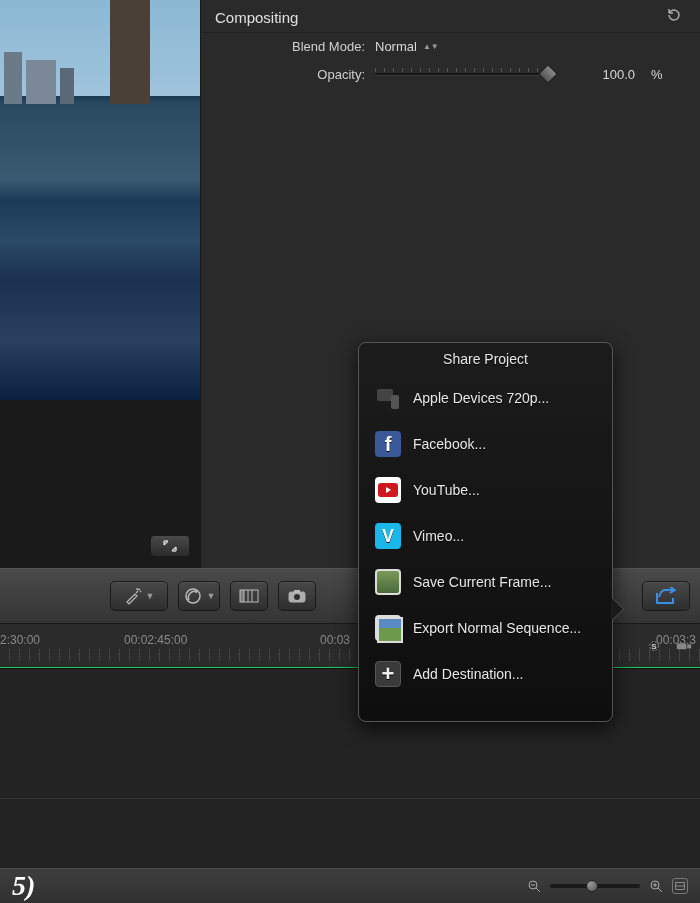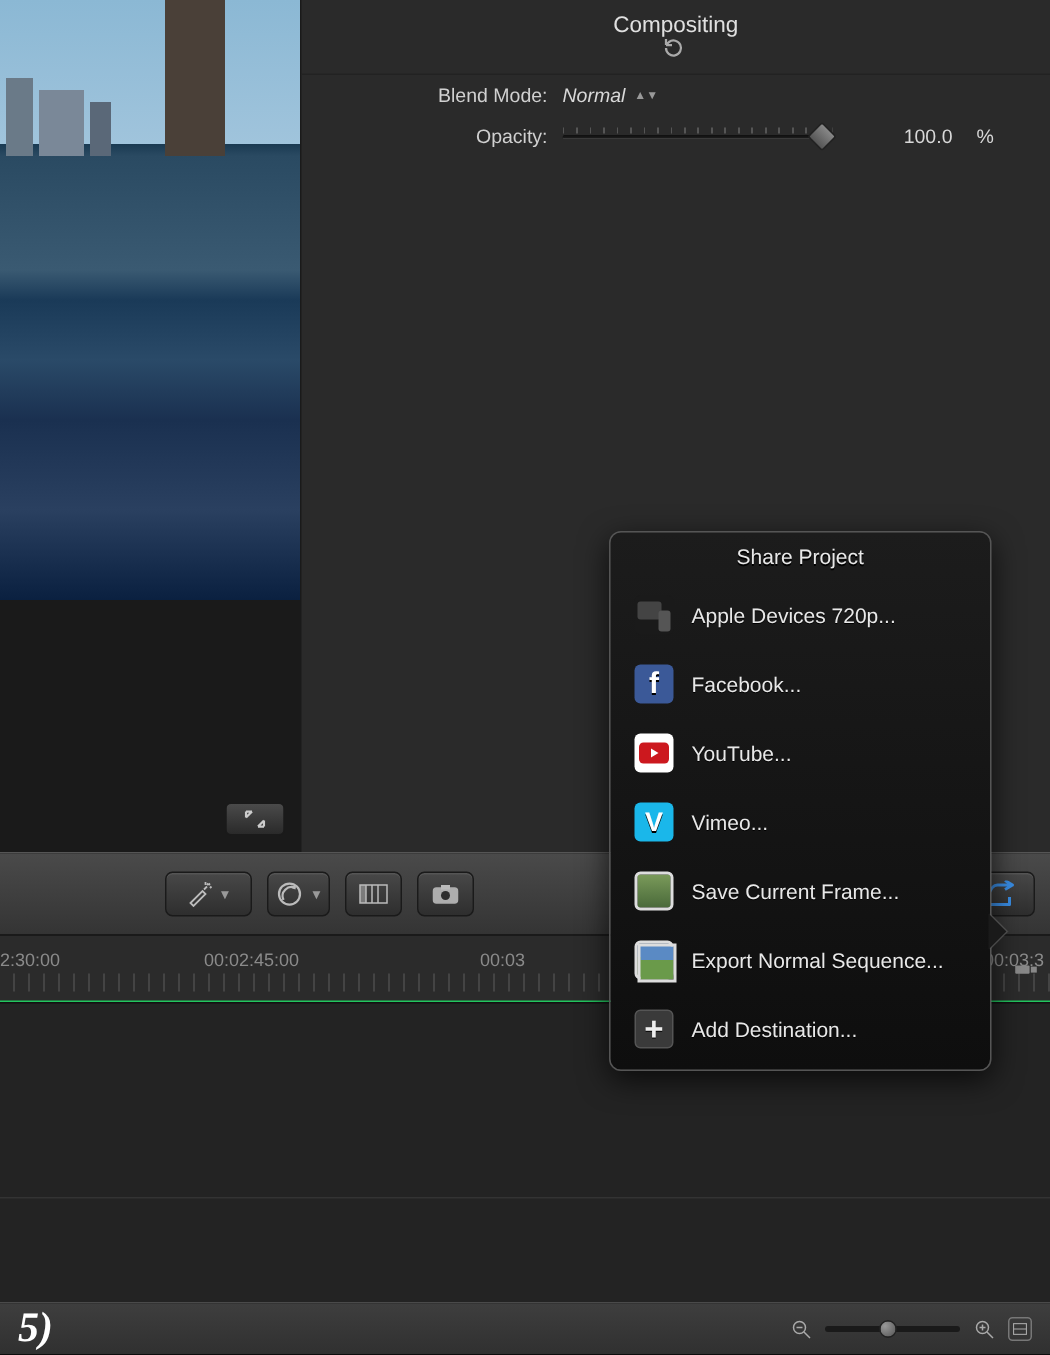--- a/index.html
+++ b/index.html
@@ -68,52 +68,51 @@
   .inspector {
     flex: 1;
     background: #2a2a2a;
     border-left: 1px solid #1a1a1a;
   }
   .section-header {
     display: flex;
     align-items: center;
     padding: 8px 14px 6px;
     border-bottom: 1px solid #222;
-    flex-direction: column;
   }
   .section-title {
     font-size: 15px;
     font-weight: 500;
     color: #e0e0e0;
     flex: 1;
   }
   .reset-btn {
     width: 20px; height: 18px;
     color: #aaa;
     font-size: 16px;
     cursor: pointer;
     text-align: center;
   }
   .param-row {
     display: flex;
+    align-items: center;
     padding: 6px 14px;
     gap: 10px;
   }
   .param-label {
     width: 150px;
     text-align: right;
     color: #d0d0d0;
     font-size: 13px;
   }
   .param-value-select {
     color: #d8d8d8;
     display: flex;
     align-items: center;
     gap: 6px;
-    font-style: italic;
   }
   .updown {
     display:inline-flex;flex-direction:column;line-height:5px;font-size:8px;color:#999;
   }
   .slider {
     position: relative;
     width: 180px;
     height: 16px;
   }
   .slider-track {
@@ -238,30 +237,29 @@
   .zoom-thumb {
     position:absolute;top:-4px;left:40%;width:12px;height:12px;border-radius:50%;
     background:radial-gradient(circle at 30% 30%,#999,#555);
     border:1px solid #222;
   }
   .mini-icon{width:16px;height:16px;display:inline-flex;align-items:center;justify-content:center;}
 
   
   .popover {
     position:absolute;
-    top:354px;
+    top:342px;
     left:358px;
     width:255px;
     background:linear-gradient(#1c1c1c,#0e0e0e);
     border:1px solid #555;
     border-radius:8px;
     box-shadow:0 6px 20px rgba(0,0,0,0.7);
-    padding-bottom:4px;
+    padding-bottom:24px;
     z-index:100;
-    margin-left:48px;
   }
   .popover::after {
     content:"";
     position:absolute;
     right:-11px;
     top:254px;
     width:0;height:0;
     border-top:12px solid transparent;
     border-bottom:12px solid transparent;
     border-left:12px solid #1a1a1a;
@@ -398,21 +396,21 @@
   <div class="tool-btn share-btn" style="min-width:48px">
     <svg width="22" height="18" viewBox="0 0 22 18">
         <path d="M2 6 L2 16 L18 16 L18 11 M10 3 L20 3 L15 0 M20 3 L15 6 M10 3 Q 6 3 4 10" stroke="#3a8ee6" stroke-width="2" fill="none" stroke-linejoin="round"></path>
       </svg>
   </div>
 </div>
 
 <div class="ruler">
   <div class="ruler-marks"></div>
   <div class="tc" style="left:0px">2:30:00</div>
-  <div class="tc" style="left:136px">00:02:45:00</div>
+  <div class="tc" style="left:124px">00:02:45:00</div>
   <div class="tc" style="left:320px">00:03</div>
   <div class="tc" style="right:4px">00:03:3</div>
   <div class="ruler-right-icons">
     <span class="mini-icon">
       <svg width="18" height="14" viewBox="0 0 18 14">
           <circle cx="9" cy="7" r="5" stroke="#999" fill="none" stroke-dasharray="2 2"></circle>
           <text x="9" y="10" text-anchor="middle" font-size="9" fill="#ccc" font-weight="bold">S</text>
         </svg>
     </span>
     <span class="mini-icon">

